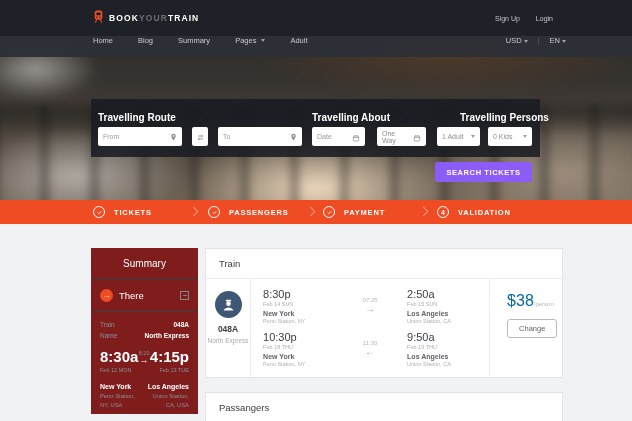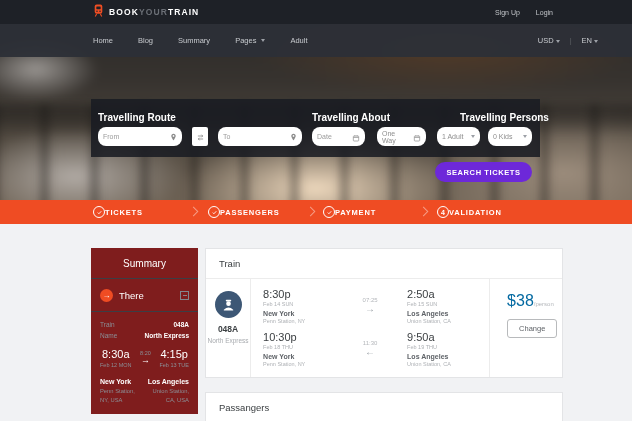--- a/index.html
+++ b/index.html
@@ -1,31 +1,31 @@
 <!DOCTYPE html>
 <html><head>
 <meta charset="utf-8">
 <style>
   * { margin:0; padding:0; box-sizing:border-box; }
   html,body { background:#dfe1e4; }
   .page { position:relative; width:632px; height:421px; overflow:hidden; background:#f1f2f4;
           font-family:"Liberation Sans","DejaVu Sans",sans-serif; -webkit-font-smoothing:antialiased; }
 
   
-  .topbar { position:absolute; top:0; left:0; right:0; height:24px; background:#1e2127; z-index:6;
+  .topbar { position:absolute; top:0; left:0; right:0; height:36px; background:#1e2127; z-index:6;
             display:flex; align-items:center; justify-content:space-between; padding:0 79px 0 93px; }
   .logo { display:flex; align-items:center; gap:5px; }
   .logo-text { font-size:8.5px; font-weight:bold; letter-spacing:1.1px; color:#fff; }
   .logo-text .mid { color:#6b6f76; font-weight:bold; }
   .auth { display:flex; gap:16px; }
   .auth a { font-size:7px; color:#c2c5c9; text-decoration:none; }
 
   
   .navbar { position:absolute; top:24px; left:0; right:0; height:33px; background:rgba(44,47,55,0.95); z-index:5;
-            display:flex; align-items:center; justify-content:space-between; padding:0 34px 0 93px; }
+            display:flex; align-items:center; justify-content:space-between; padding:0 66px 0 93px; }
   .nav-items { display:flex; gap:25px; list-style:none; }
   .nav-items li { font-size:7.5px; color:#c7cace; cursor:pointer; display:flex; align-items:center; gap:3px; }
   .nav-right { display:flex; align-items:center; gap:10px; font-size:7.5px; color:#c7cace; }
   .caret { display:inline-block; width:0; height:0; border-left:2.5px solid transparent; border-right:2.5px solid transparent;
            border-top:3px solid #9ca0a6; margin-left:2px; }
   .nav-sep { color:#5d6066; }
 
   
   .hero { position:absolute; top:24px; left:0; width:632px; height:178px; overflow:hidden; background:#46403a; z-index:1; }
   .hero-art { position:absolute; inset:-10px; filter:blur(5px);
@@ -38,34 +38,34 @@
       linear-gradient(180deg,#2b2927 0%,#37332f 35%,#544c42 65%,#6f6355 100%); }
   .hero-pillars { position:absolute; left:-10px; right:-10px; top:45%; bottom:-10px; filter:blur(4px);
     background:
       linear-gradient(180deg, rgba(28,26,24,0.45) 0 12%, transparent 30%),
       repeating-linear-gradient(90deg, rgba(20,18,16,0.38) 0 9px, transparent 9px 50px); }
 
   
   .search-overlay { position:absolute; inset:0; z-index:3; }
   .search-panel { position:absolute; left:91px; top:99px; width:449px; height:58px; background:rgba(25,28,34,0.87); }
   .f-label { position:absolute; font-size:10px; font-weight:bold; color:#fff; top:112px; }
-  .f-box { position:absolute; top:127px; height:19px; background:#fff; border-radius:8px;
+  .f-box { position:absolute; top:127px; height:19px; background:#fff; border-radius:2px;
            display:flex; align-items:center; padding:0 5px; gap:3px; }
   .f-box input { border:0; outline:0; width:100%; font-size:7px; color:#6a6a6a; font-family:inherit; background:transparent; }
   .f-box input::placeholder { color:#9b9b9b; }
   .f-box .sel-text { flex:1; font-size:7px; color:#8e8e8e; }
   .swap-btn { position:absolute; left:192px; top:127px; width:16px; height:19px; background:#fff; border-radius:2px;
               display:flex; align-items:center; justify-content:center; cursor:pointer; }
-  .search-btn { position:absolute; left:435px; top:162px; width:97px; height:20px; background:#6d28d9; border:0;
-                border-radius:10px; color:#fff; font-size:7.5px; font-weight:bold; letter-spacing:0.6px;
+  .search-btn { position:absolute; left:435px; top:162px; width:97px; height:20px; background:#8b5cf6; border:0;
+                border-radius:2px; color:#fff; font-size:7.5px; font-weight:bold; letter-spacing:0.6px;
                 font-family:inherit; cursor:pointer; }
 
   
   .steps { position:absolute; top:200px; left:0; right:0; height:24px; background:#ef4c23; z-index:4; }
-  .step { position:absolute; top:0; height:24px; display:flex; align-items:center; gap:0; }
+  .step { position:absolute; top:0; height:24px; display:flex; align-items:center; gap:9px; }
   .step-label { font-size:7.5px; font-weight:bold; color:#fff; letter-spacing:0.8px; }
   .step-ic { width:12px; height:12px; border:1px solid #fff; border-radius:50%;
              display:flex; align-items:center; justify-content:center; }
   .step-num { font-size:7px; font-weight:bold; color:#fff; }
   .step-sep { position:absolute; top:8px; width:7px; height:7px; border-top:1px solid rgba(255,255,255,0.45);
               border-right:1px solid rgba(255,255,255,0.45); transform:rotate(45deg); }
 
   
   .summary { position:absolute; left:91px; top:248px; width:107px; height:166px; background:#7f1d1d; z-index:2; }
   .summary-title { height:31px; line-height:31px; text-align:center; font-size:10px; color:#fff;
@@ -74,21 +74,21 @@
   .arrow-circle { width:13px; height:13px; border-radius:50%; background:#ef4c23; color:#fff; font-size:8px;
                   line-height:13px; text-align:center; flex:0 0 auto; }
   .there-label { font-size:9.5px; color:#fff; margin-left:6px; flex:1; }
   .collapse-btn { width:9px; height:9px; border:1px solid #83868d; position:relative; cursor:pointer; }
   .collapse-btn::after { content:""; position:absolute; left:1.5px; right:1.5px; top:3px; border-top:1px solid #83868d; }
   .summary-body { padding:7px 9px 0; }
   .kv { display:flex; justify-content:space-between; font-size:6.5px; line-height:1.7; }
   .kv .k { color:#8b8f96; }
   .kv .v { color:#fff; font-weight:bold; }
   .sum-times { display:flex; justify-content:space-between; margin-top:7px; }
-  .sum-time { font-size:11px; font-weight:normal; color:#fff;text-align:center; }
+  .sum-time { font-size:15px; font-weight:bold; color:#fff;text-align:center; }
   .sum-date { font-size:5.5px; color:#8b8f96; margin-top:2px; }
   .sum-mid { text-align:center; padding-top:2px; }
   .sum-dur { font-size:5.5px; color:#8b8f96; }
   .sum-arrow { font-size:9px; color:#fff; line-height:1; }
   .t-right { text-align:right; }
   .sum-stations { display:flex; justify-content:space-between; margin-top:10px; }
   .sum-city { font-size:7px; font-weight:bold; color:#fff; margin-bottom:2px; }
   .sum-sub { font-size:5.8px; color:#8b8f96; line-height:1.5; }
 
   

